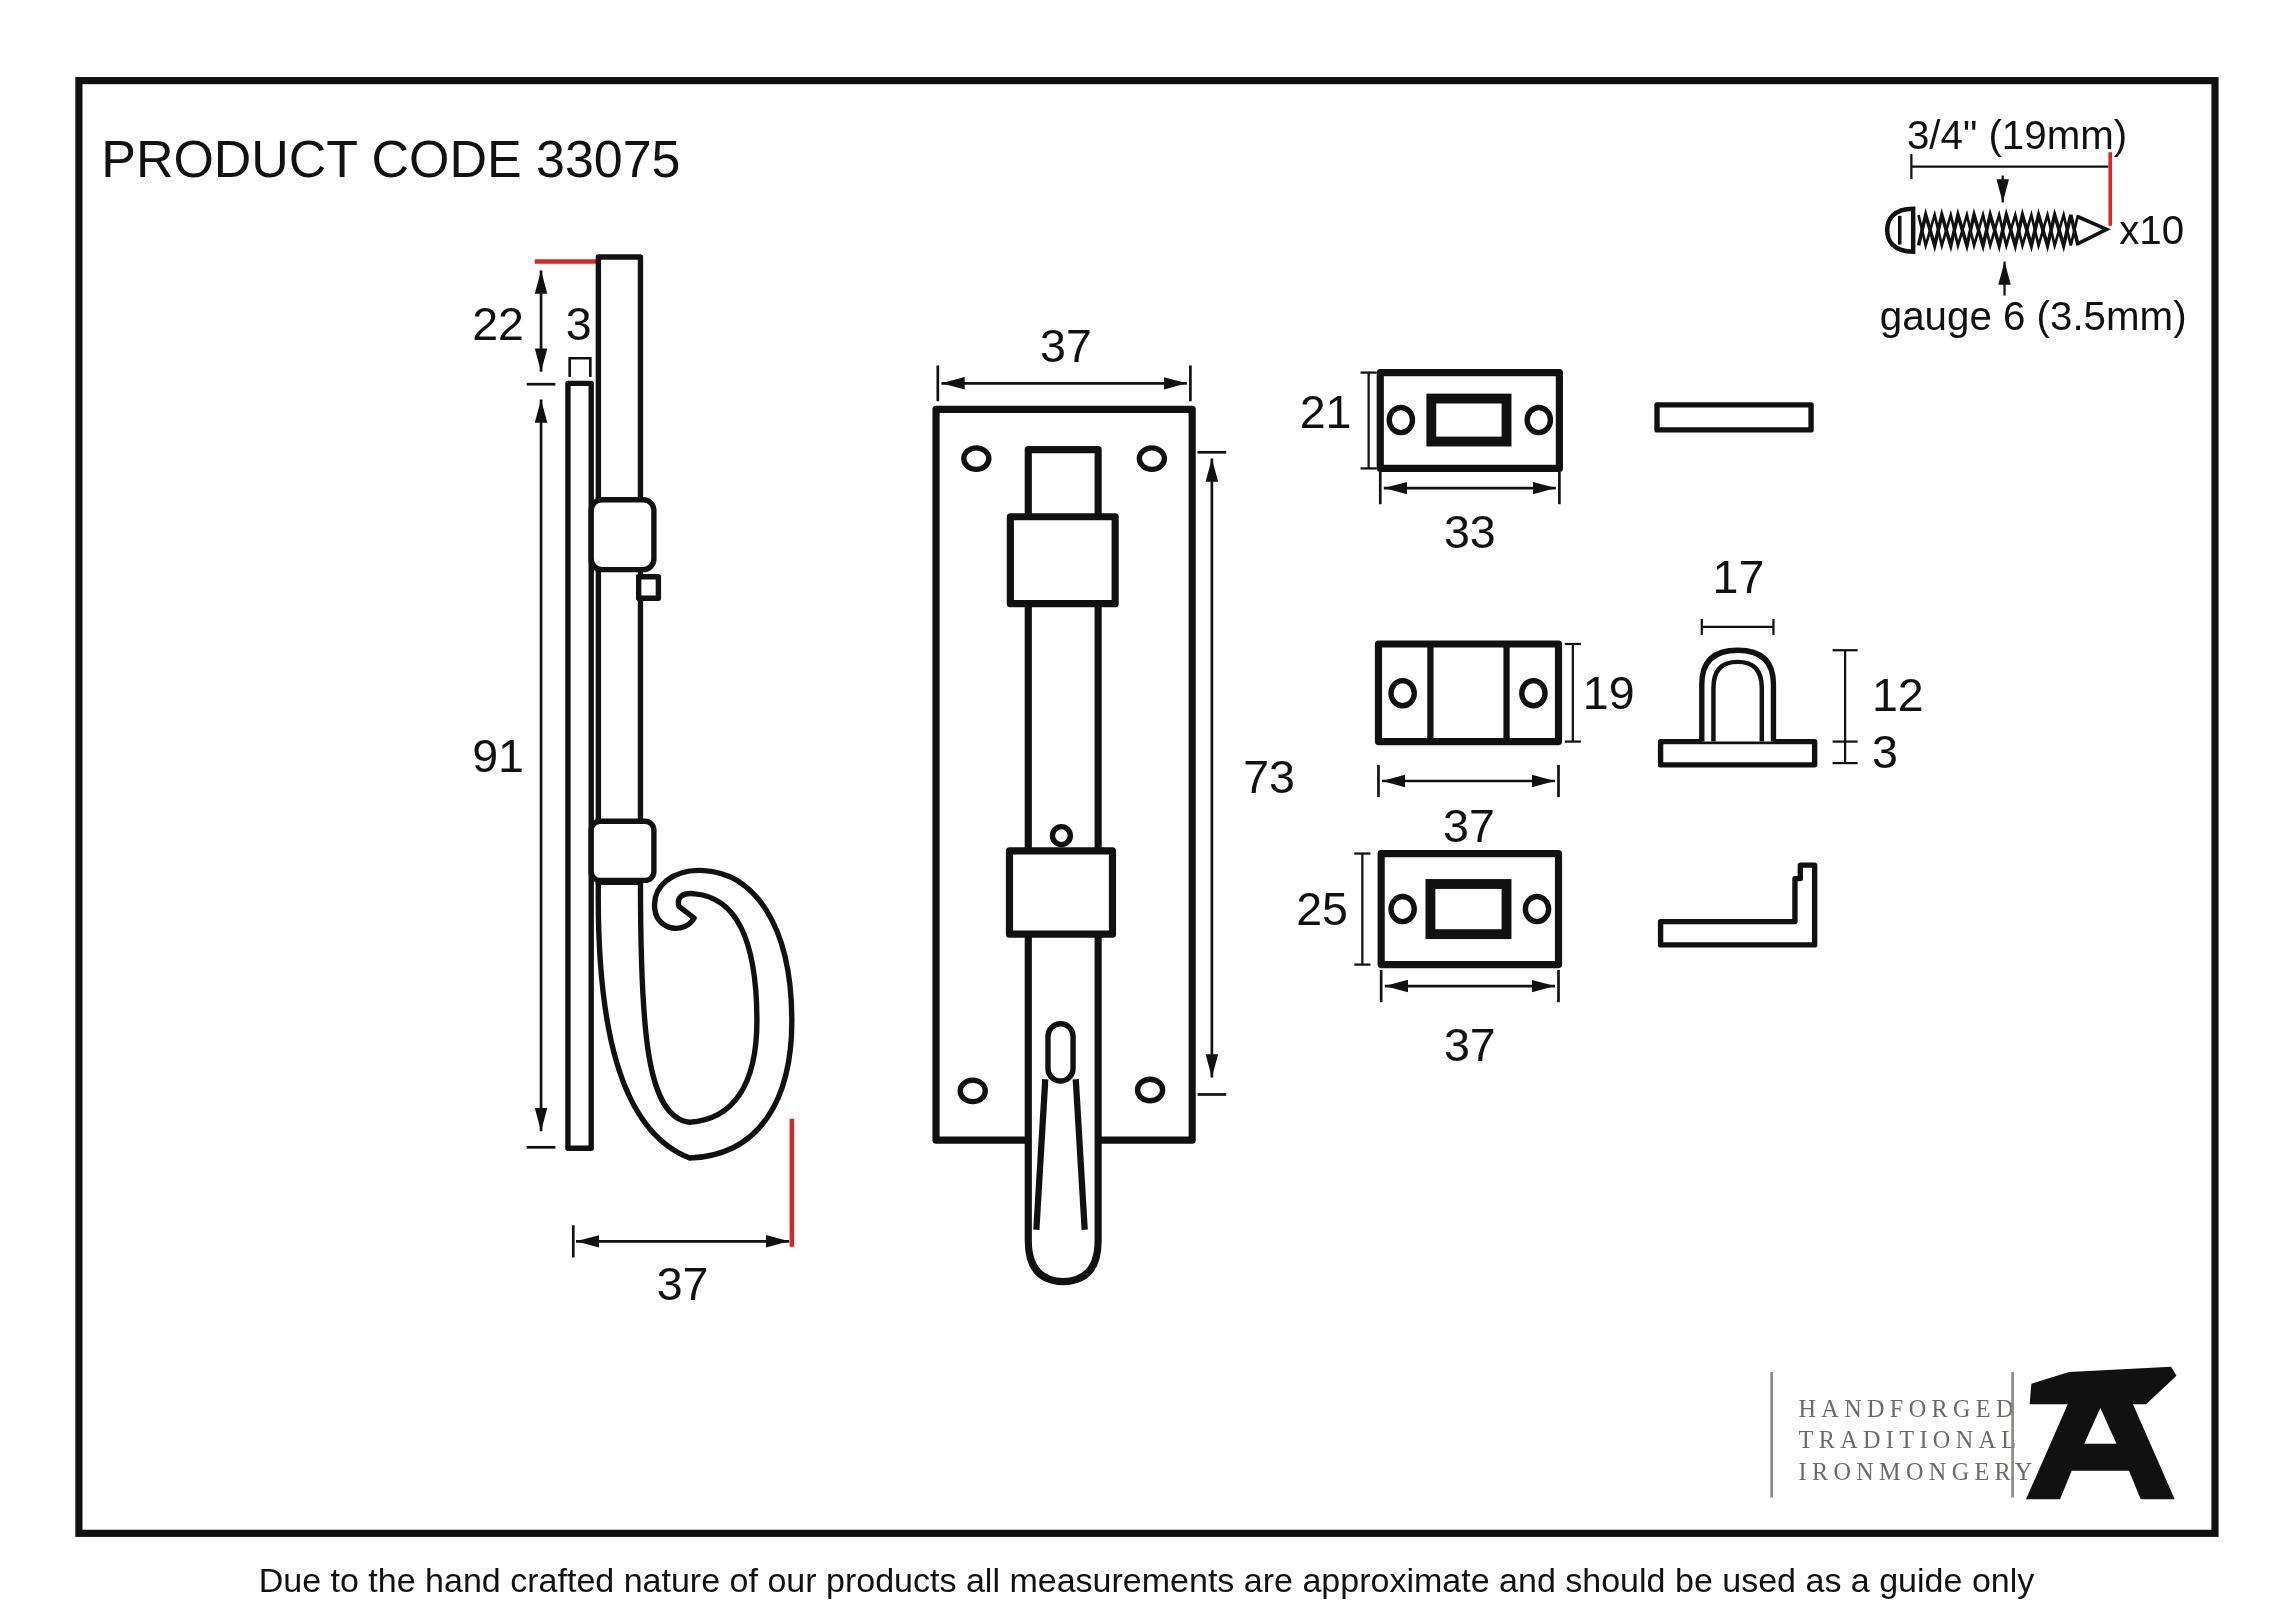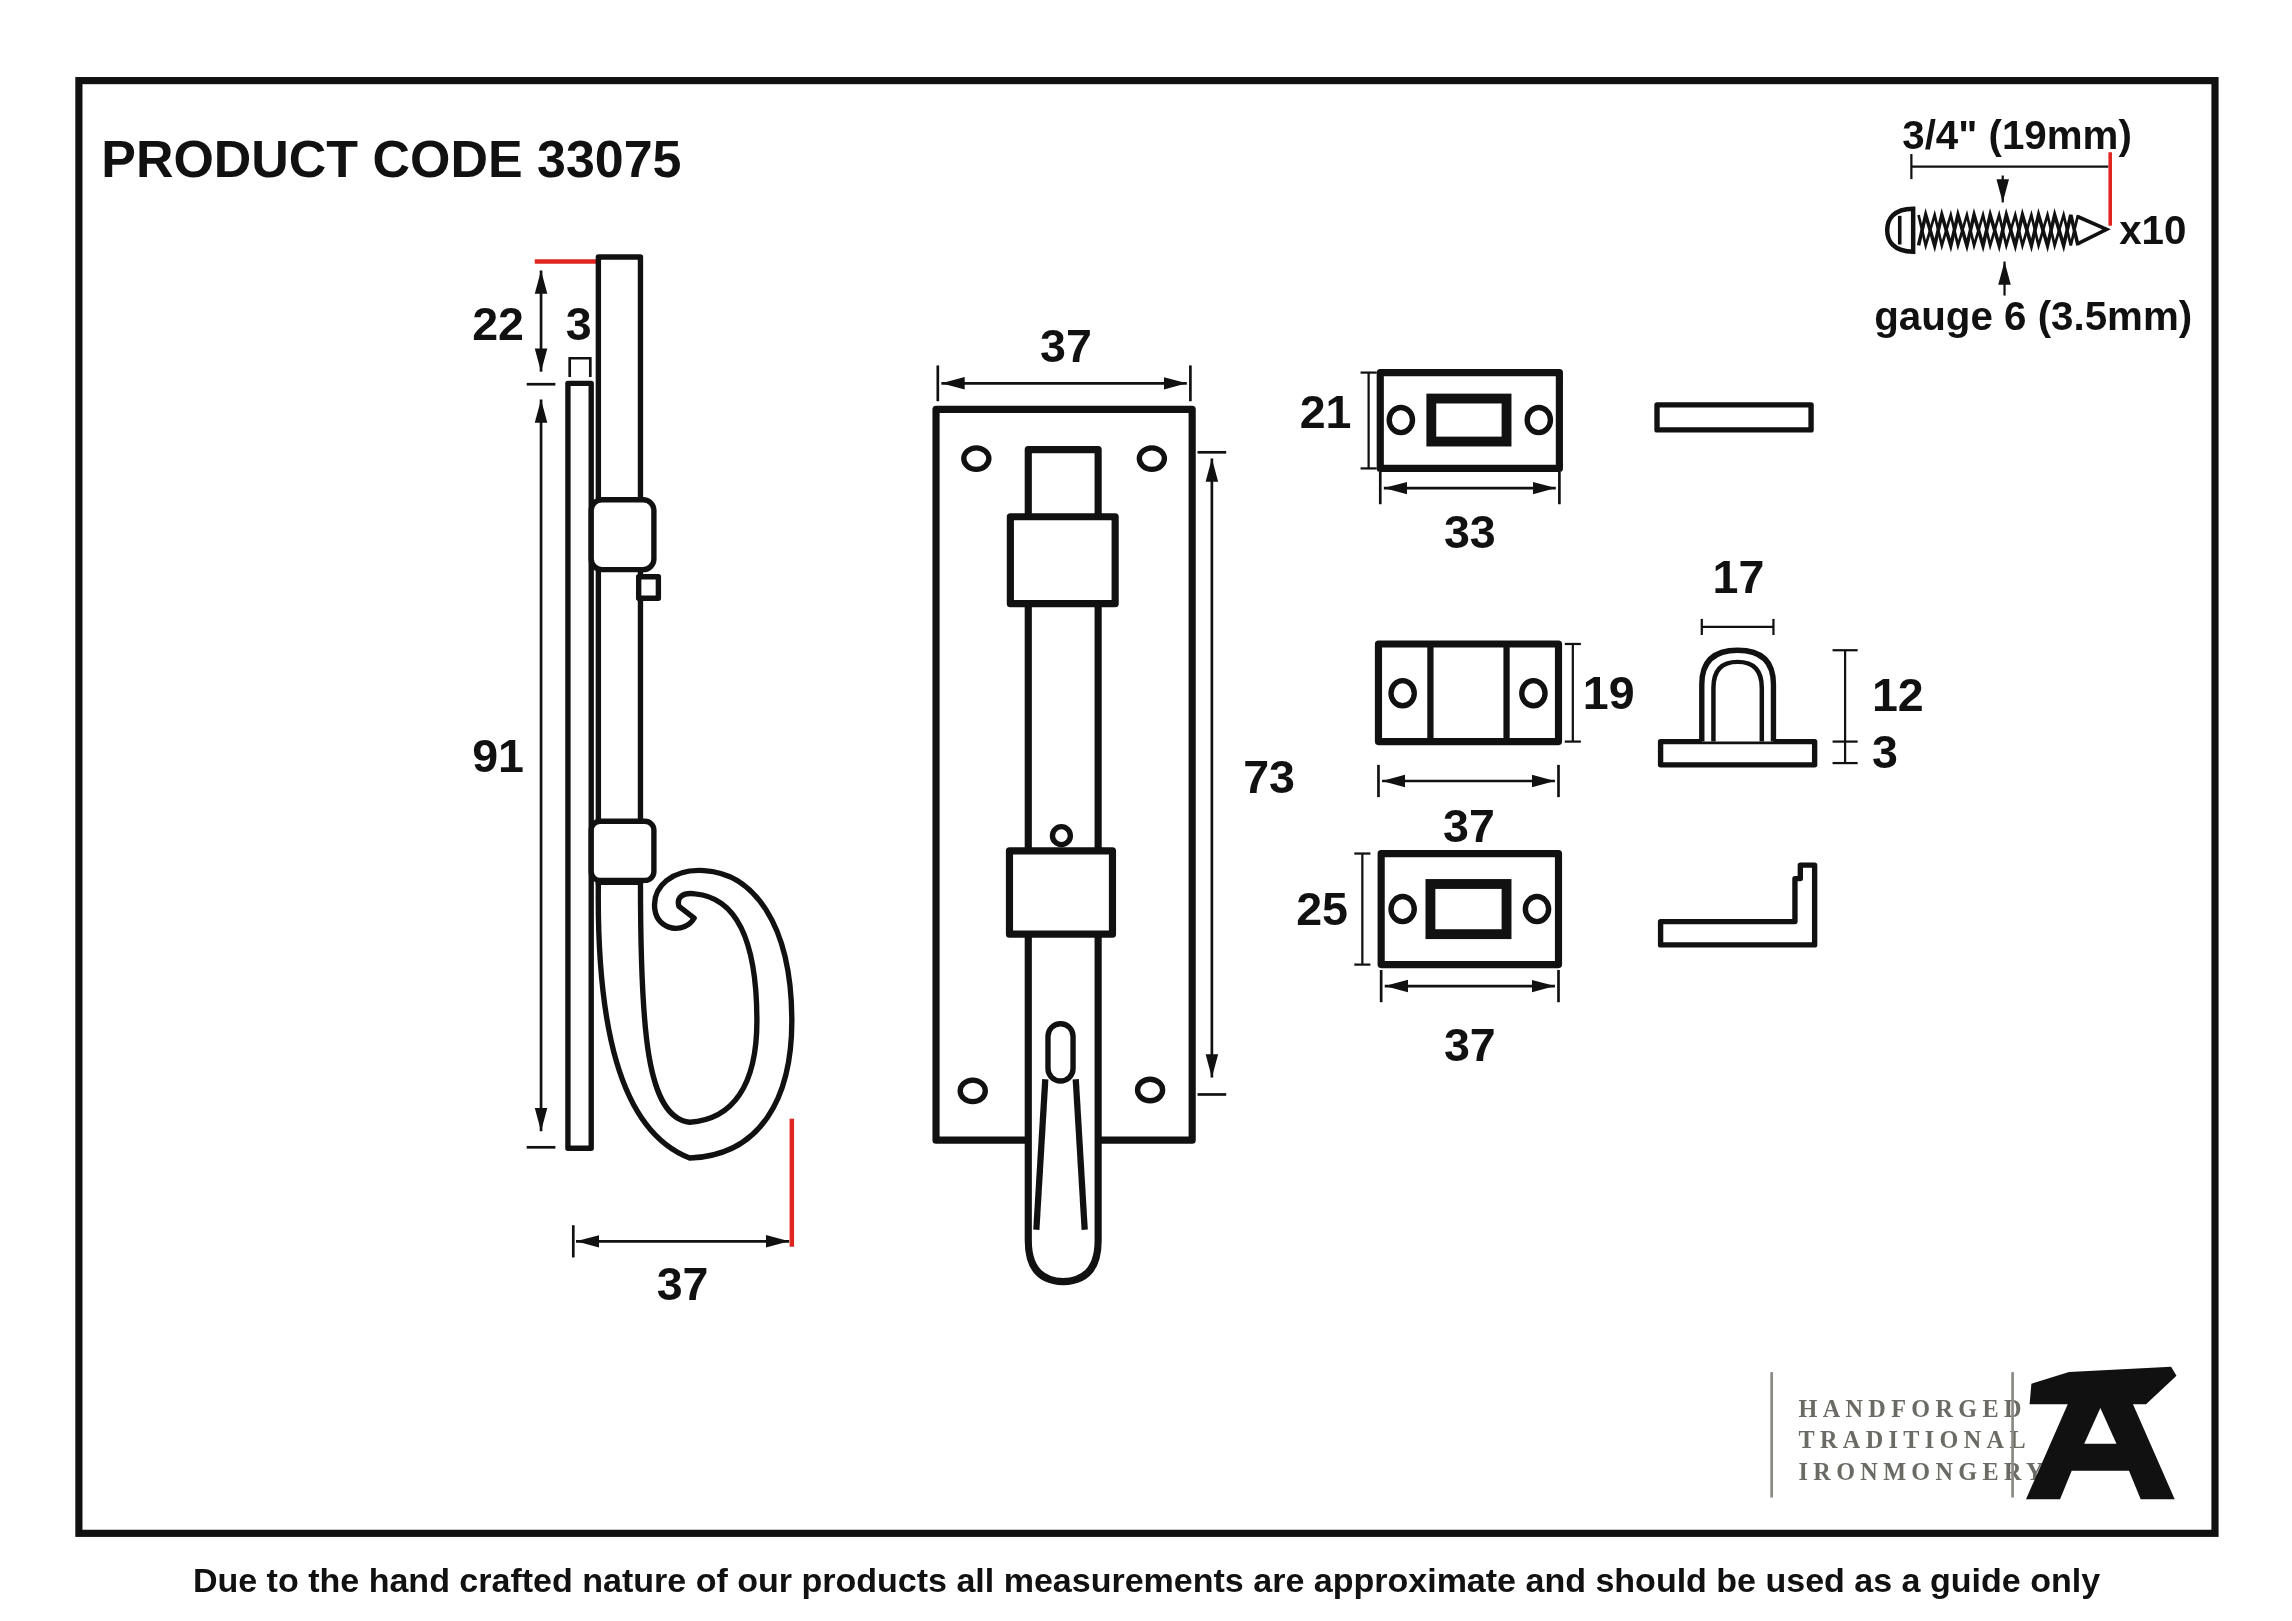--- a/index.html
+++ b/index.html
@@ -2,21 +2,20 @@
 <html style="font-size:14.3px"><head>
 <meta charset="utf-8">
 <style>
   html,body{margin:0;padding:0;background:#ffffff;}
   #canvas{
     position:relative;
     width:2293px;height:1622px;
     background:#ffffff;
     font-family:"Liberation Sans", sans-serif;
     overflow:hidden;
-    font-weight:bold;
   }
   svg{position:absolute;left:0;top:0;}
   .part{fill:#ffffff;stroke:#111111;stroke-width:8;stroke-linejoin:round;}
   .part-thin{fill:#ffffff;stroke:#111111;stroke-width:6;stroke-linejoin:round;}
   .slot{fill:#ffffff;stroke:#111111;stroke-width:11;}
   .hole{fill:#ffffff;stroke:#111111;stroke-width:6;}
   .dim{stroke:#111111;stroke-width:3;fill:none;}
   .dim-thin{stroke:#111111;stroke-width:2.5;fill:none;}
   .redline{stroke:#e02520;stroke-width:5;fill:none;}
   .dimtext{font-family:"Liberation Sans", sans-serif;font-size:52px;fill:#111111;}

